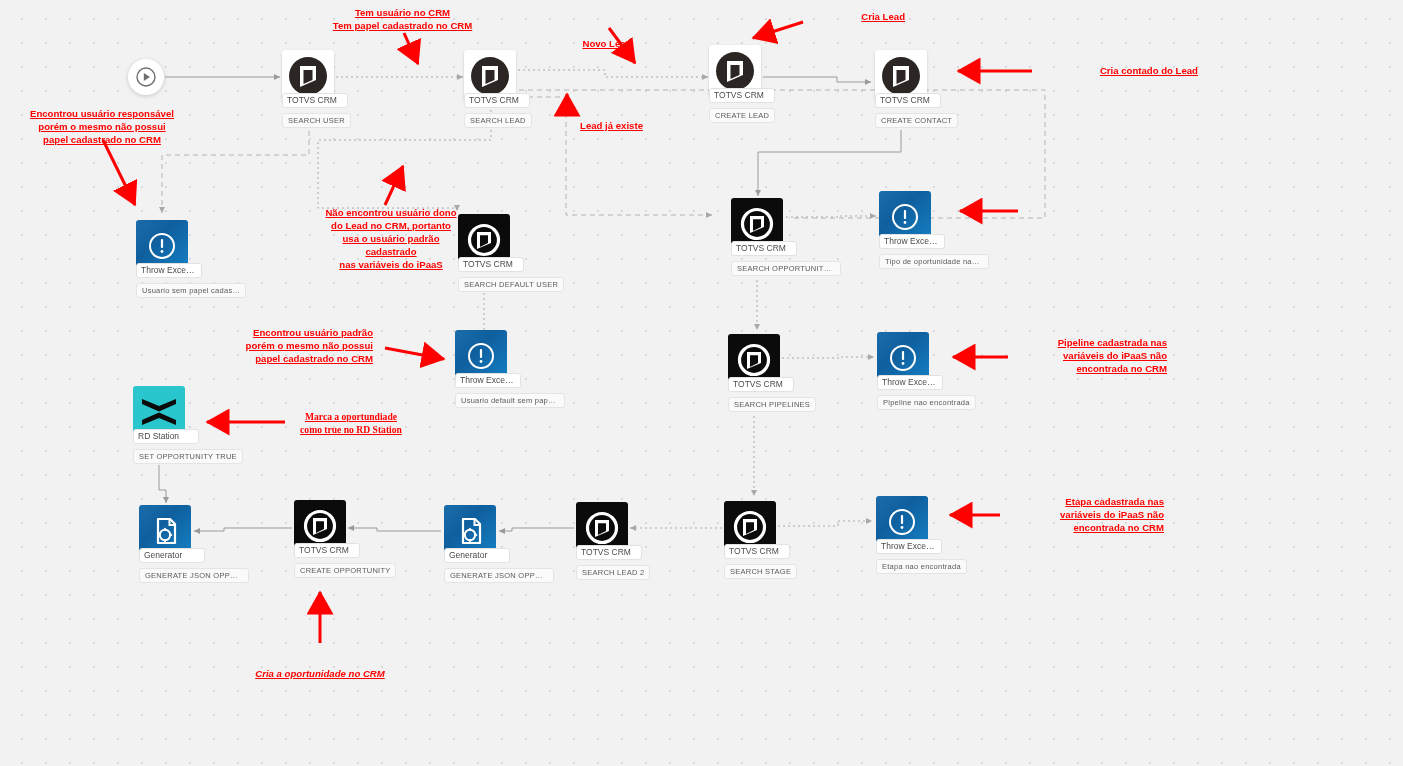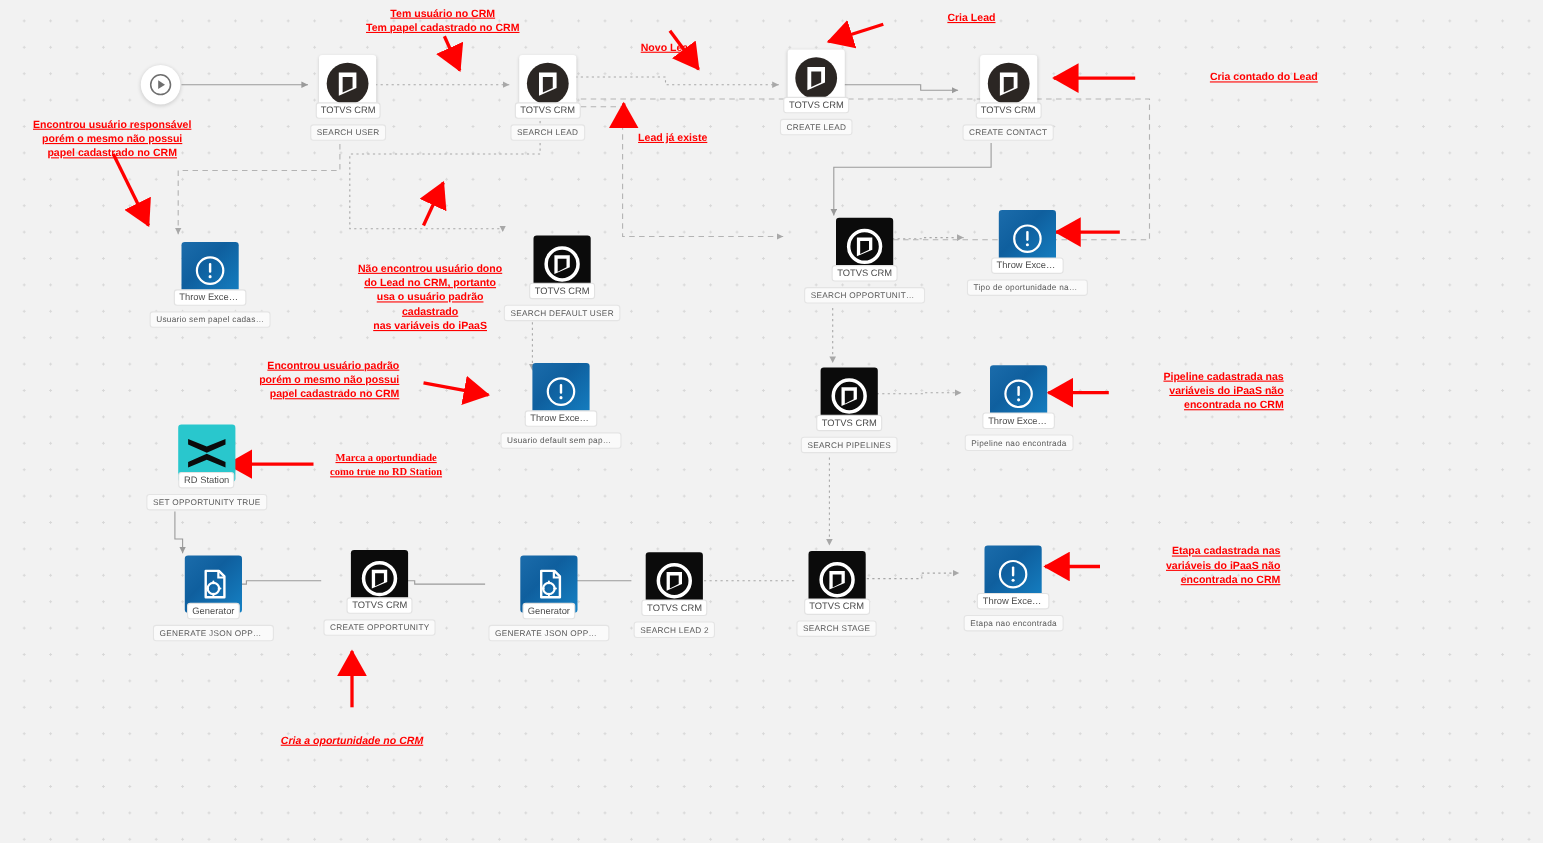--- a/index.html
+++ b/index.html
@@ -9,21 +9,21 @@
     background-color:#f2f2f2;
     background-image: radial-gradient(circle, #d8d8d8 1px, transparent 1.2px);
     background-size: 24px 24px;
     background-position: 10px 7px;
     position:relative;
   }
   #canvas { position:absolute; inset:0; }
   svg.edges { position:absolute; left:0; top:0; width:1403px; height:766px; pointer-events:none; }
 
   
-  .node { position:absolute; display:flex; flex-direction:column; align-items:center; }
+  .node { position:absolute; display:flex; flex-direction:column; }
   .tile {
     width:52px; height:52px; border-radius:3px;
     display:flex; align-items:center; justify-content:center;
     position:relative;
   }
   .tile.white  { background:#ffffff; box-shadow:0 1px 3px rgba(0,0,0,.16); }
   .tile.black  { background:#0b0b0b; }
   .tile.blue   { background:linear-gradient(135deg,#1b6cab 0%,#0f5f9e 40%,#1581c4 100%); }
   .tile.teal   { background:#29c7cd; }
   .caption {
@@ -403,27 +403,27 @@
 <div class="anno l" style="left:805px; top:10px; width:100px;">Cria Lead</div>
 
 <div class="anno l" style="left:1038px; top:64px; width:160px;">Cria contado do Lead</div>
 
 <div class="anno c" style="left:22px; top:107px; width:160px;">Encontrou usuário responsável
 porém o mesmo não possui
 papel cadastrado no CRM</div>
 
 <div class="anno l" style="left:533px; top:119px; width:110px;">Lead já existe</div>
 
-<div class="anno c" style="left:325px; top:206px; width:132px;margin-top:32px;">Não encontrou usuário dono
+<div class="anno c" style="left:325px; top:206px; width:132px;">Não encontrou usuário dono
 do Lead no CRM, portanto
 usa o usuário padrão cadastrado
 nas variáveis do iPaaS</div>
 
 
-<div class="anno r" style="left:228px; top:326px; width:135px;">Encontrou usuário padrão
+<div class="anno r" style="left:238px; top:326px; width:135px;">Encontrou usuário padrão
 porém o mesmo não possui
 papel cadastrado no CRM</div>
 
 <div class="anno l" style="left:1017px; top:336px; width:150px;">Pipeline cadastrada nas
 variáveis do iPaaS não
 encontrada no CRM</div>
 
 <div class="anno c" style="left:289px; top:410px; width:124px;font-family:Liberation Serif, serif;">Marca a oportundiade
 como true no RD Station</div>
 

